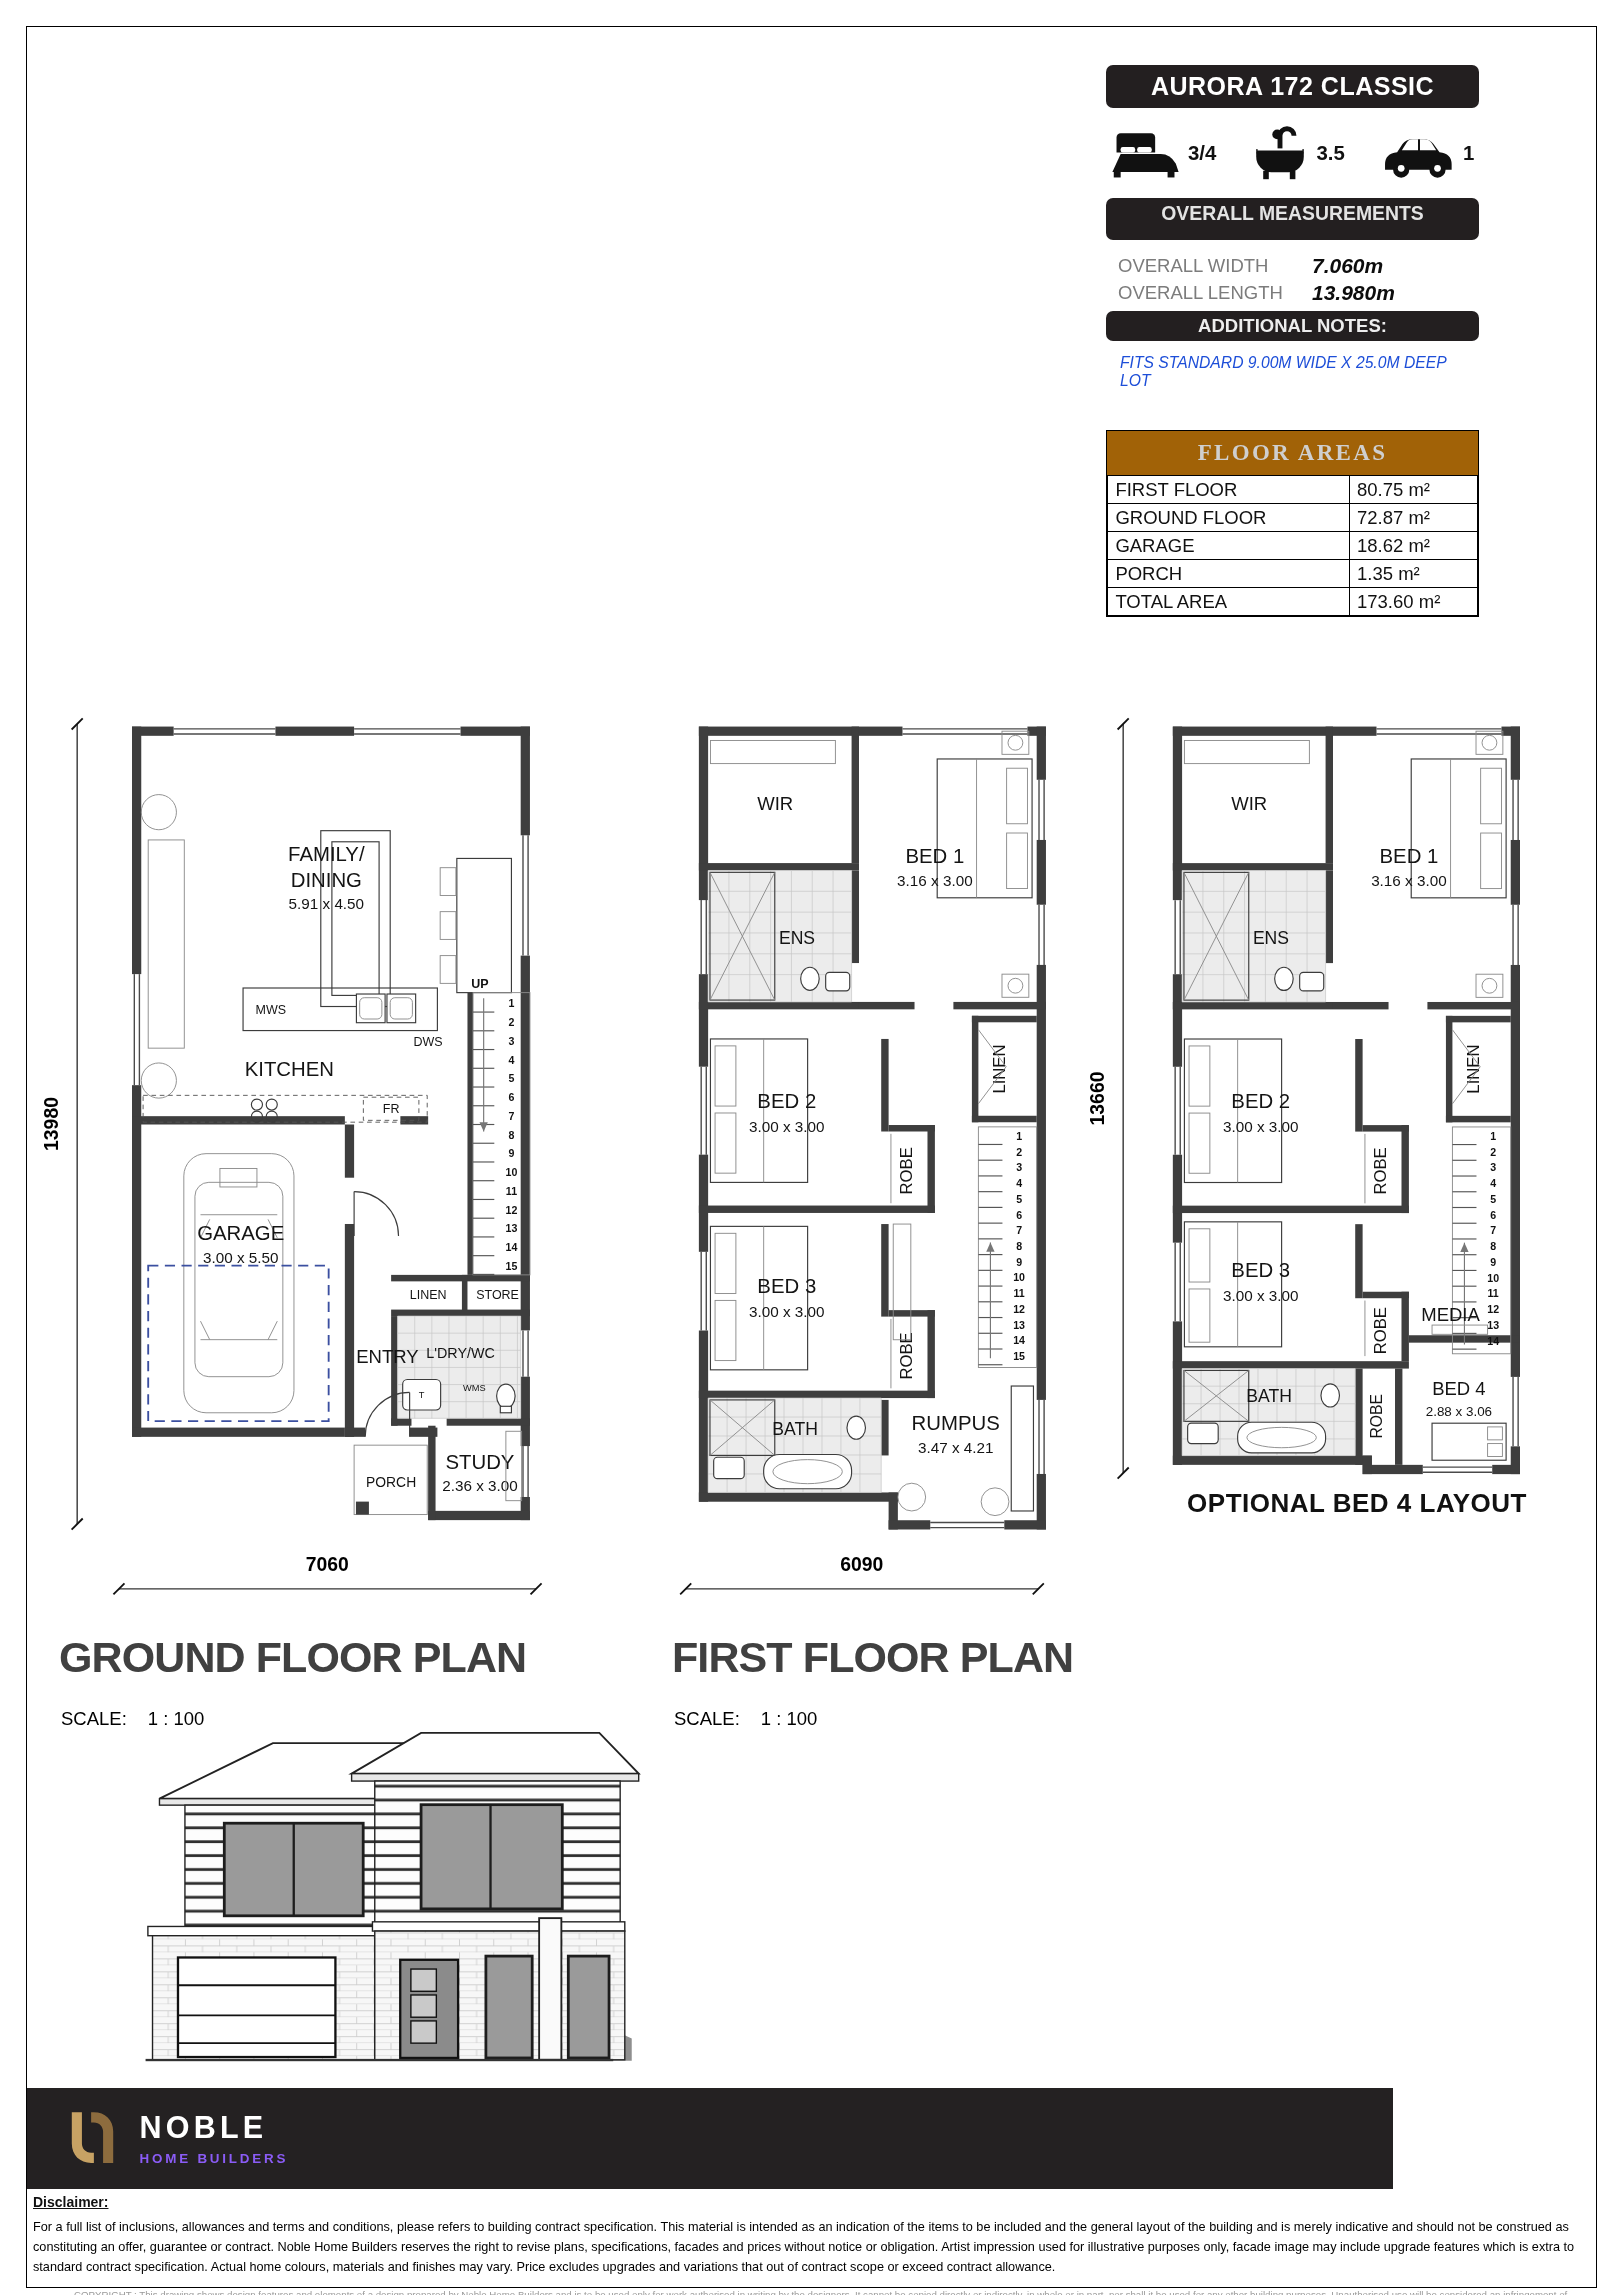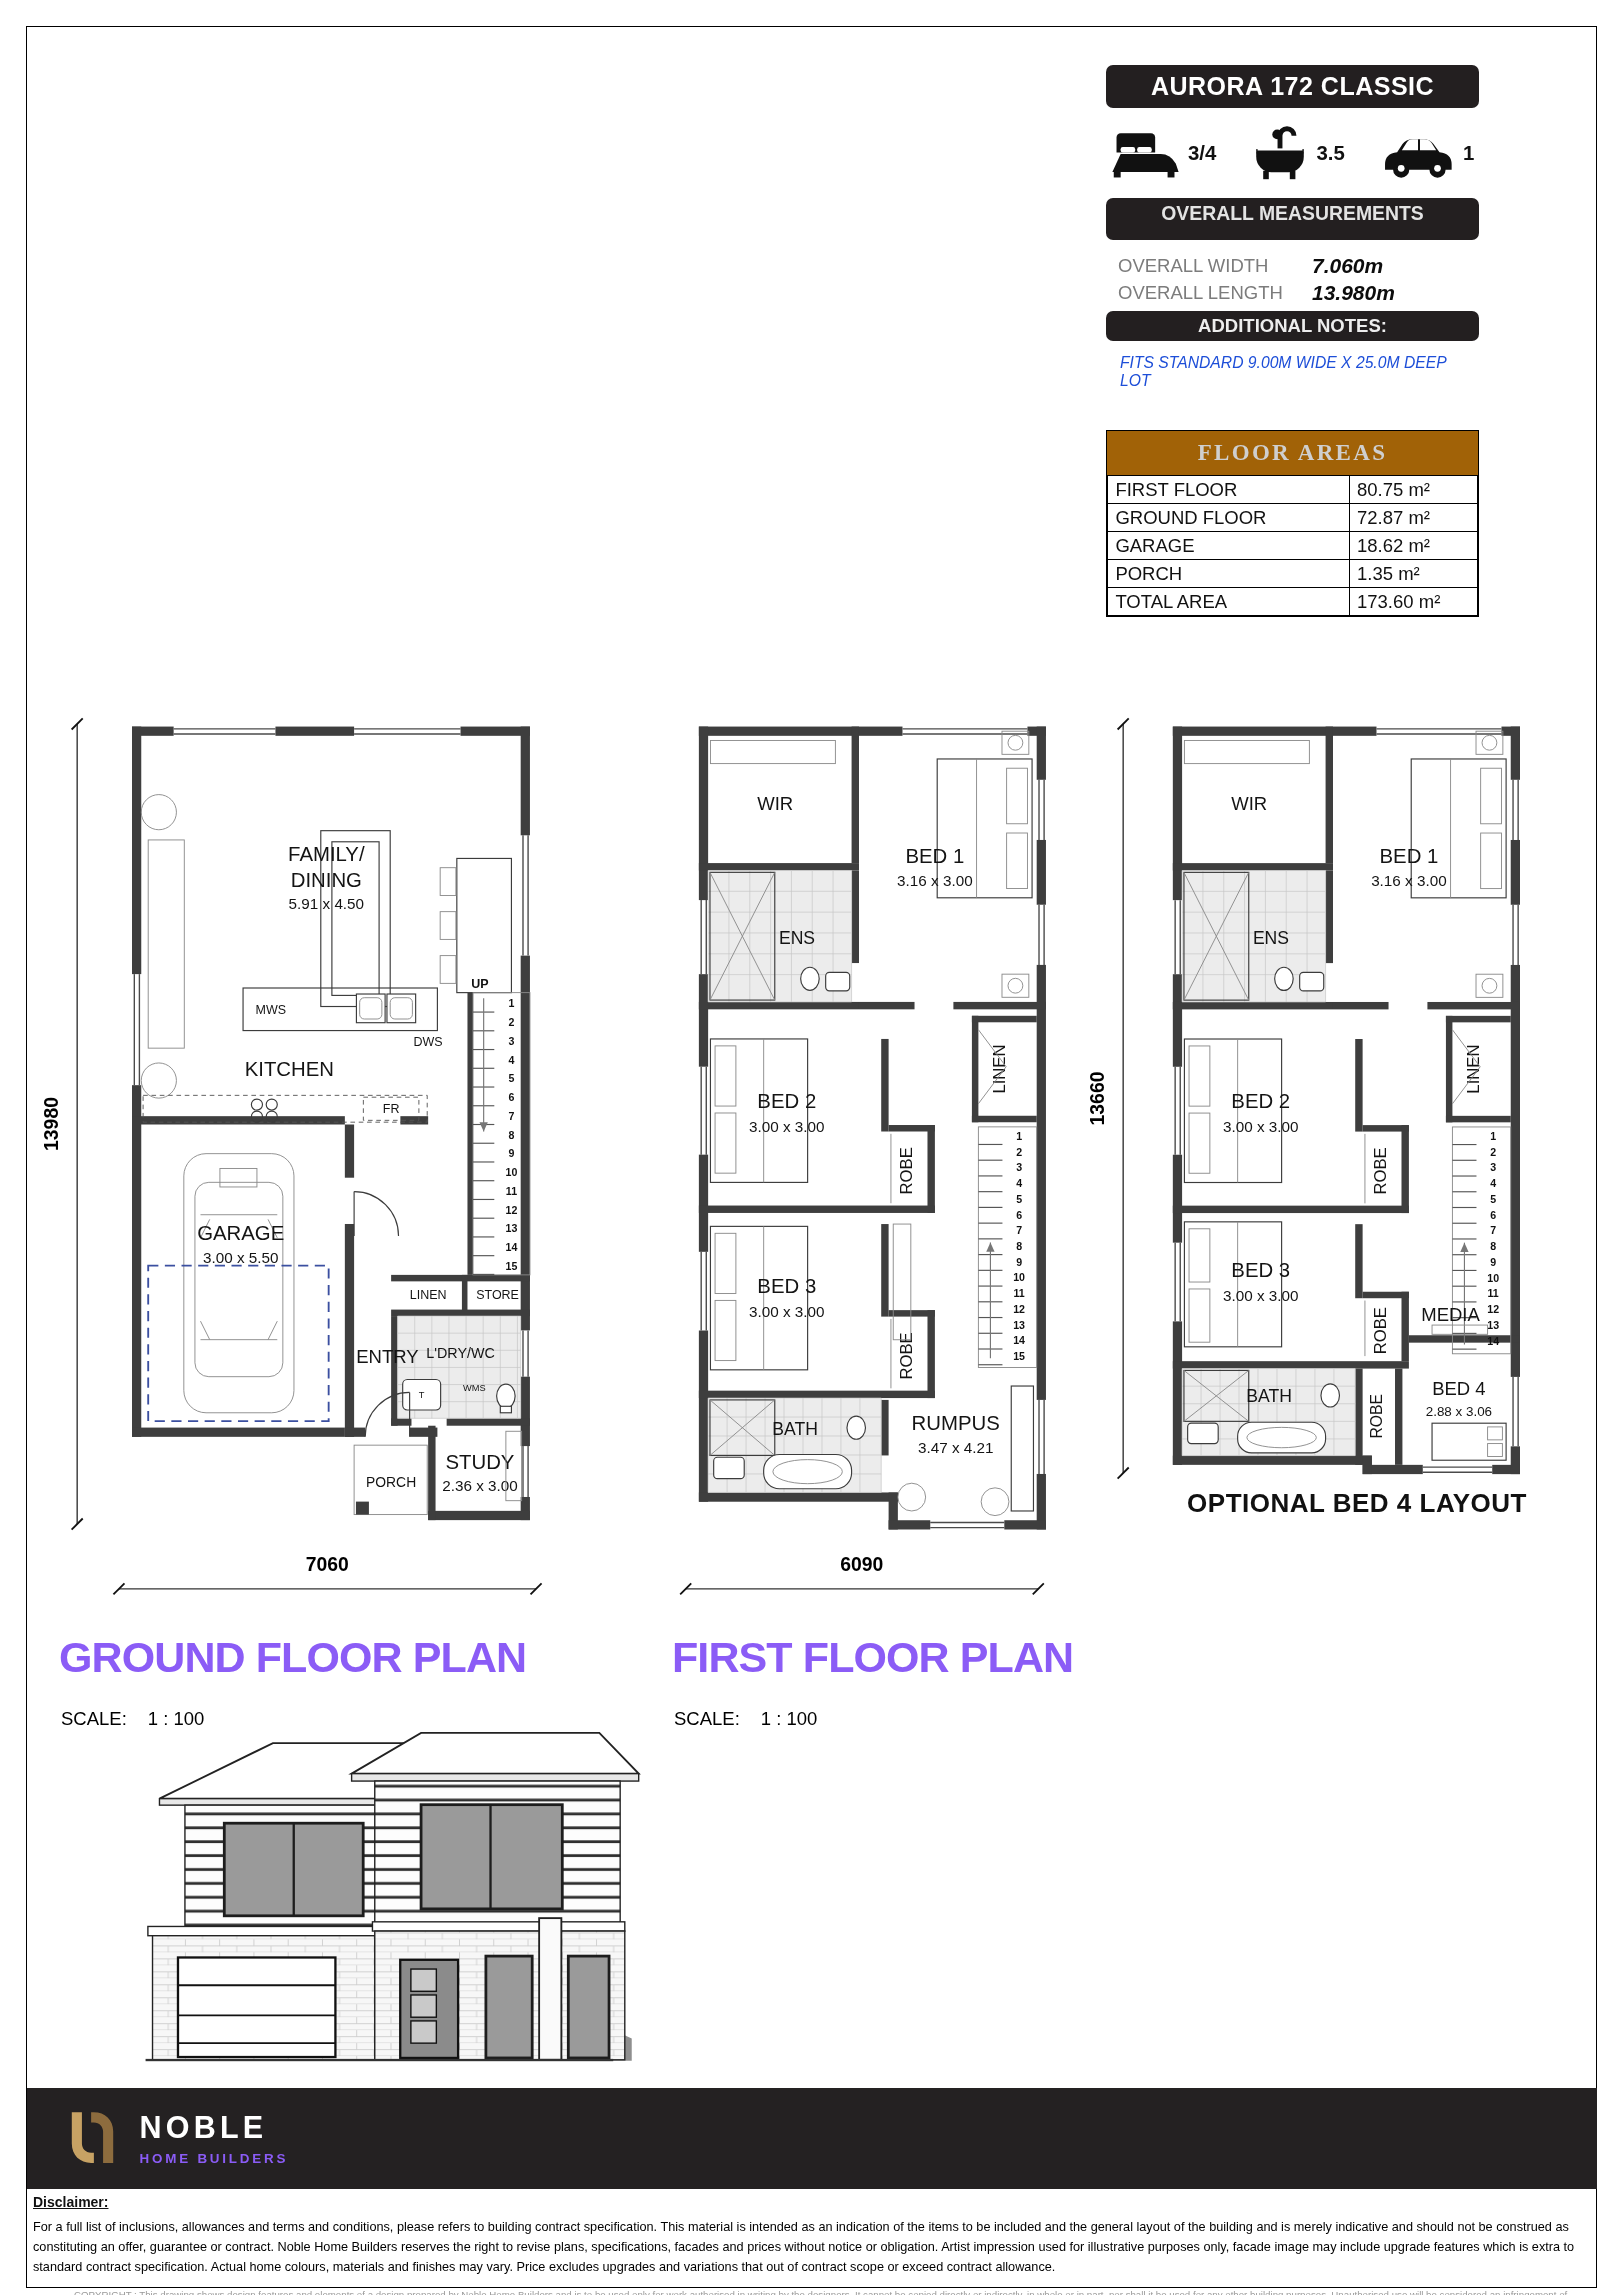--- a/index.html
+++ b/index.html
@@ -22,21 +22,21 @@
   .meas-value{font-size:21px;font-weight:bold;color:#0d0d0d;font-style:italic;}
   .notes-header{height:30.5px;line-height:30.5px;font-size:18.5px;font-weight:bold;color:#ededed;}
   .notes-text{padding:13px 0 28px 14px;font-size:15.7px;color:#1d4ed8;font-style:italic;}
   .fa-box{border:1.9px solid #000;margin-top:12px;}
   .fa-header{height:44px;line-height:44px;background:#a16207;color:#cfcfcf;text-align:center;
              font-family:"Liberation Serif",serif;font-size:23px;letter-spacing:2.3px;font-weight:bold;}
   .fa-table{width:100%;border-collapse:collapse;}
   .fa-table td{border:0.9px solid #000;height:27px;font-size:18.5px;padding:0 0 0 7.4px;}
   .fa-table td.v{width:120px;}
   
-  .plan-title{font-size:43px;font-weight:bold;letter-spacing:-0.9px;color:#8b5cf6;white-space:nowrap;}
+  .plan-title{font-size:43px;font-weight:bold;letter-spacing:-0.9px;color:#404040;white-space:nowrap;}
   .scale-line{font-size:18.5px;color:#000;}
   .scale-line .sv{margin-left:21px;}
   .opt-caption{font-size:26px;font-weight:bold;letter-spacing:0.5px;text-align:right;}
   
   .wall{fill:#3e3e3e;}
   .win{fill:#fff;}
   .winline{stroke:#4a4a4a;stroke-width:3;fill:none;}
   .thin{fill:none;stroke:#3c3c3c;stroke-width:2.5;}
   .thinl{fill:none;stroke:#8a8a8a;stroke-width:2;}
   .fixture{fill:#fff;stroke:#3c3c3c;stroke-width:2.5;}
@@ -47,21 +47,21 @@
   text.rs{font-family:"Liberation Sans",sans-serif;font-size:33px;fill:#141414;text-anchor:middle;}
   text.lab{font-family:"Liberation Sans",sans-serif;font-size:27px;fill:#141414;text-anchor:middle;}
   text.labs{font-family:"Liberation Sans",sans-serif;font-size:20px;fill:#141414;text-anchor:middle;}
   text.up{font-family:"Liberation Sans",sans-serif;font-size:27px;font-weight:bold;fill:#111;text-anchor:middle;}
   .stair-num{font-family:"Liberation Sans",sans-serif;font-size:23px;font-weight:bold;fill:#111;text-anchor:middle;}
   .stair-line{stroke:#565656;stroke-width:2.5;}
   .dim-line{stroke:#333;stroke-width:3;}
   .dim-tick{stroke:#111;stroke-width:4;}
   text.dimtxt{font-family:"Liberation Sans",sans-serif;font-size:42px;font-weight:bold;fill:#000;text-anchor:middle;}
   
-  .footer-bar{left:27px;top:2088px;width:1570px;height:101px;background:#242122;display:flex;align-items:center;}
+  .footer-bar{left:27px;top:2088px;width:1366px;height:101px;background:#242122;display:flex;align-items:center;}
   .logo-wrap{display:flex;align-items:center;gap:13px;margin-left:30.5px;}
   .brand-text .b1{color:#fff;font-size:30.5px;font-weight:bold;letter-spacing:4.2px;line-height:1;}
   .brand-text .b2{color:#8b5cf6;font-size:13.4px;font-weight:bold;letter-spacing:2.8px;margin-top:9px;line-height:1;}
   .disclaimer{left:33px;top:2194px;width:1553px;}
   .disc-h{font-size:14px;font-weight:bold;text-decoration:underline;}
   .disc-t{margin-top:6.5px;font-size:12.7px;line-height:1.58;color:#000;}
   .copy-t{margin-top:12px;font-size:9.7px;color:#9a9a9a;padding-left:41px;}
 </style>
 </head>
 <body>

